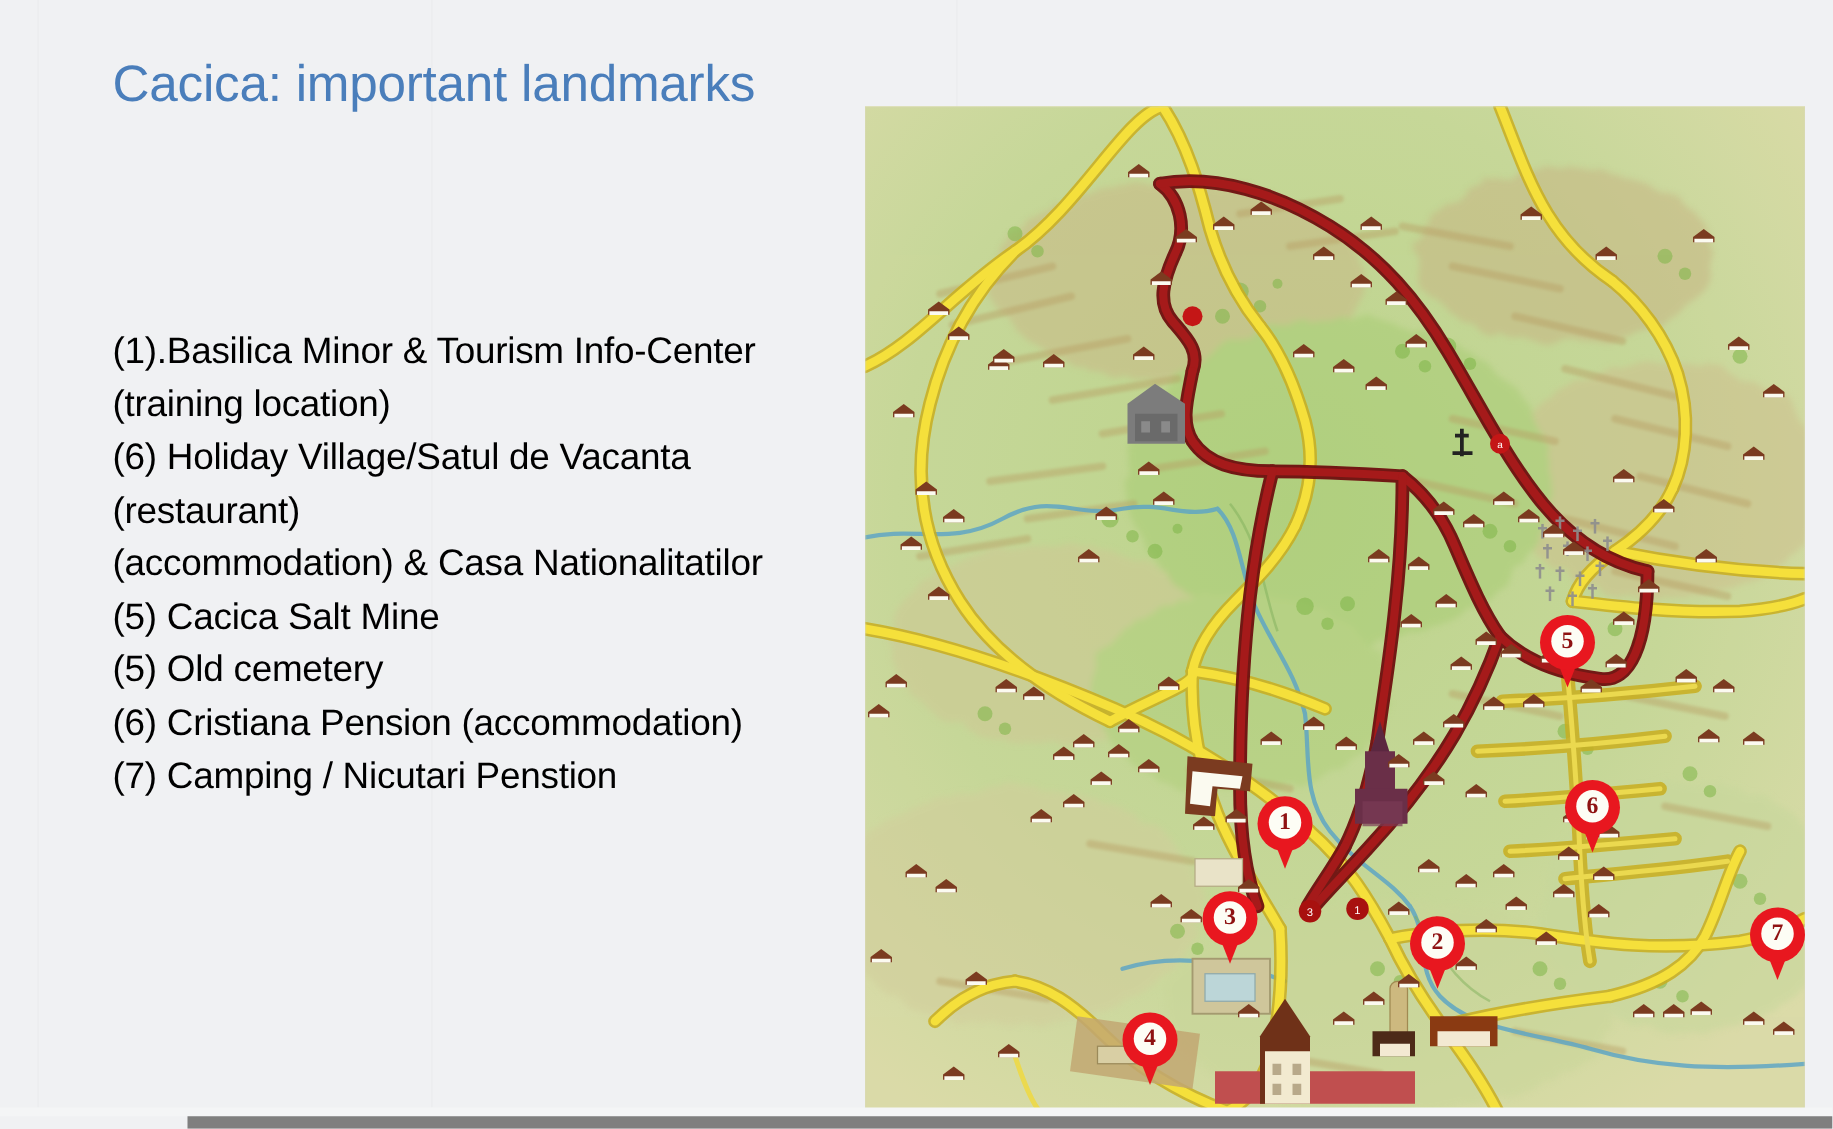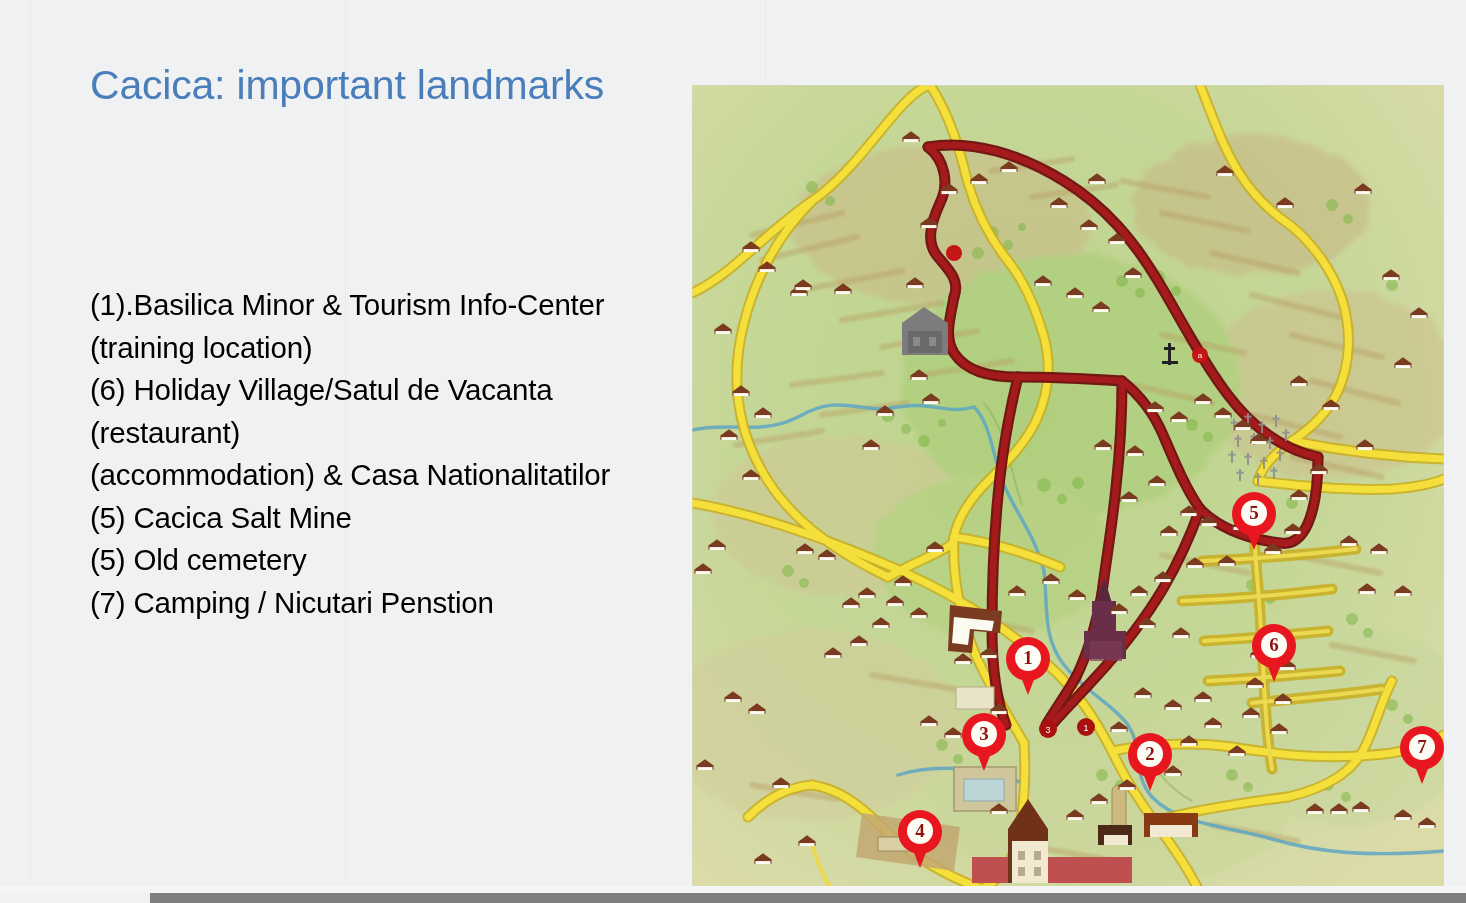--- a/index.html
+++ b/index.html
@@ -32,37 +32,37 @@
     background: rgba(0,0,0,0.025);
   }
   .seam.s1 { left: 30px; }
   .seam.s2 { left: 345px; }
   .seam.s3 { left: 765px; }
 
   
   #title-block {
     position: absolute;
     left: 90px;
-    top: 58px;
+    top: 40px;
     width: 590px;
   }
   #title-block .title-line {
     color: #4a7ebb;
     font-size: 41px;
     line-height: 55px;
     font-weight: normal;
     letter-spacing: -0.2px;
     white-space: nowrap;
   }
 
   
   #landmark-list {
     position: absolute;
     left: 90px;
-    top: 284px;
+    top: 260px;
     width: 600px;
   }
   #landmark-list .landmark-line {
     color: #000000;
     font-size: 29.5px;
     line-height: 42.5px;
     letter-spacing: -0.2px;
     white-space: nowrap;
   }
 
@@ -156,20 +156,21 @@
   </div>
 
   <div id="landmark-list">
     <div class="landmark-line">(1).Basilica Minor &amp; Tourism Info-Center</div>
     <div class="landmark-line">(training location)</div>
     <div class="landmark-line">(6) Holiday Village/Satul de Vacanta</div>
     <div class="landmark-line">(restaurant)</div>
     <div class="landmark-line">(accommodation) &amp; Casa Nationalitatilor</div>
     <div class="landmark-line">(5) Cacica Salt Mine</div>
     <div class="landmark-line">(5) Old cemetery</div>
+    <div class="landmark-line">(6) Cristiana Pension (accommodation)</div>
     <div class="landmark-line">(7) Camping / Nicutari Penstion</div>
   </div>
 
   <div id="map-panel">
     <svg id="map-svg" viewBox="0 0 752 804" preserveAspectRatio="none">
       <defs>
         <filter id="paper" x="-10%" y="-10%" width="120%" height="120%">
           <feTurbulence type="fractalNoise" baseFrequency="0.9" numOctaves="4" result="n"></feTurbulence>
           <feColorMatrix in="n" type="saturate" values="0"></feColorMatrix>
           <feComponentTransfer result="g">

